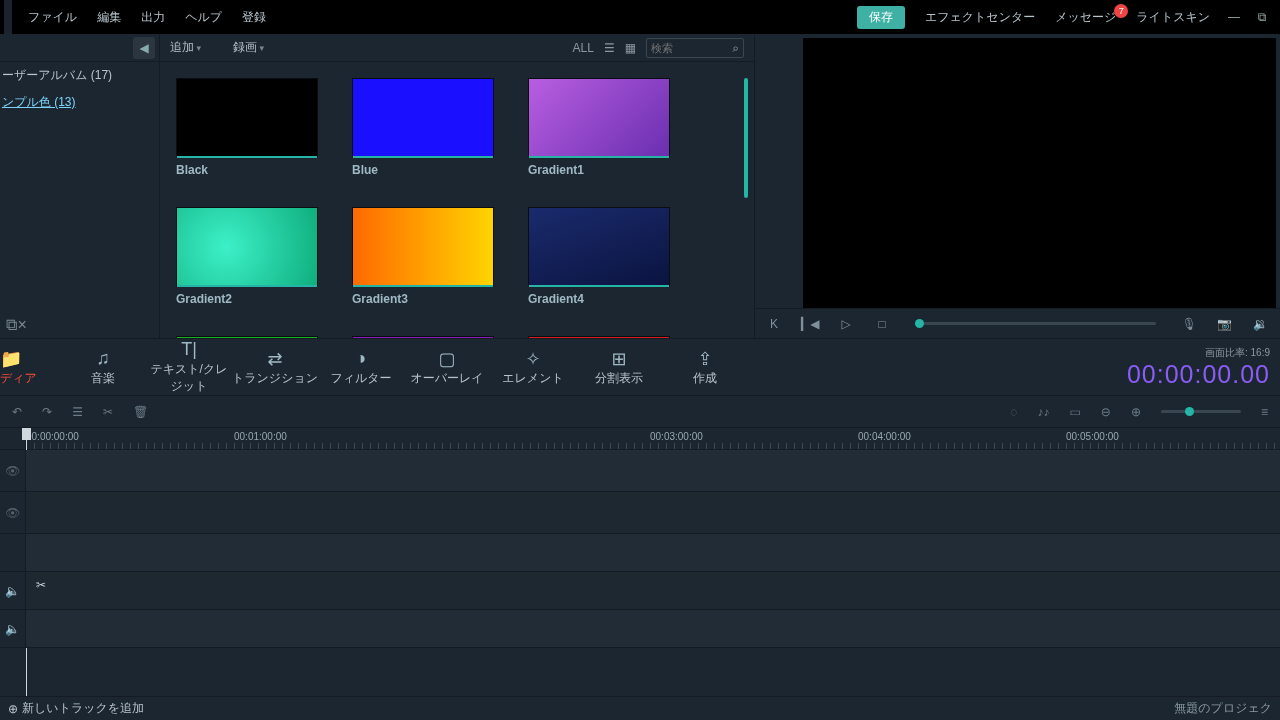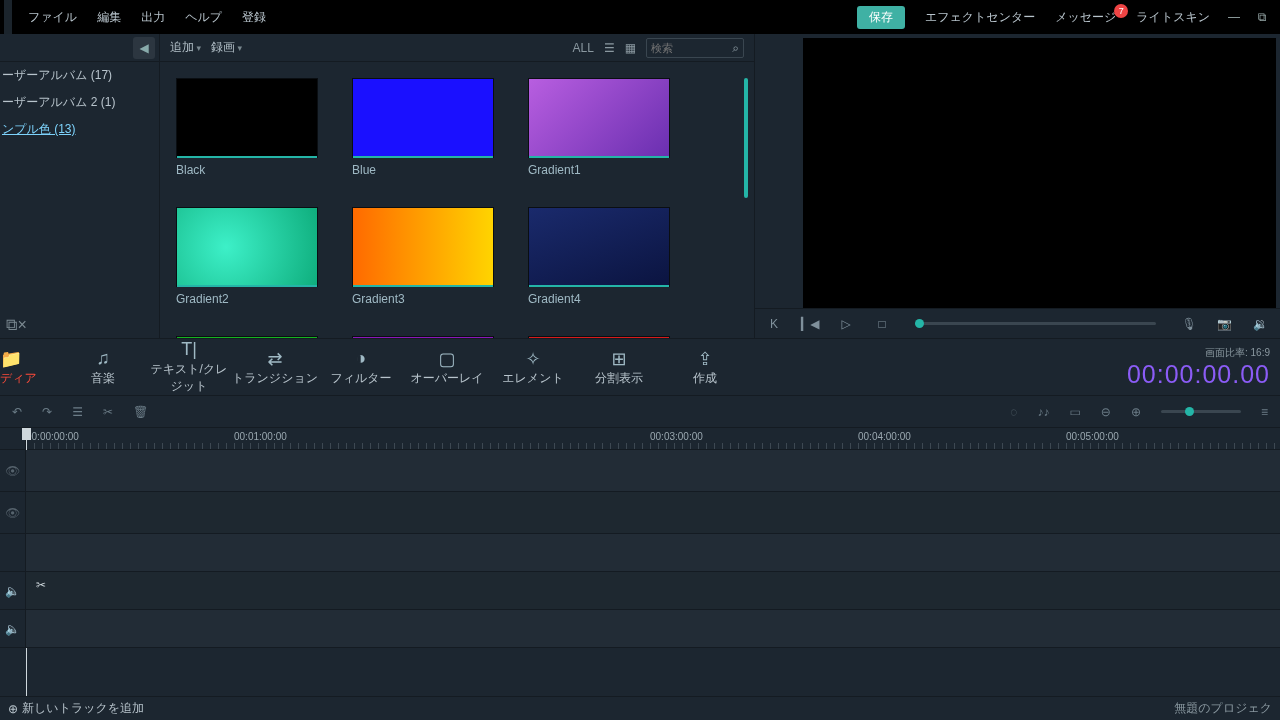--- a/index.html
+++ b/index.html
@@ -16,32 +16,32 @@
   
   .upper{display:flex;height:304px;}
   .sidebar{width:160px;background:#1c2630;border-right:1px solid #141b22;position:relative;}
   .sidehead{height:28px;border-bottom:1px solid #141b22;display:flex;justify-content:flex-end;align-items:center;padding-right:4px;}
   .backbtn{width:22px;height:22px;background:#2c3640;border-radius:3px;text-align:center;line-height:22px;color:#8aa;cursor:pointer;}
   .album{padding:5px 6px 5px 2px;cursor:pointer;white-space:nowrap;}
   .album.sel{color:#7dd3fc;text-decoration:underline;}
   .side-bot{position:absolute;bottom:4px;left:6px;color:#7a8890;font-size:16px;}
   
   .browser{flex:1;background:#1c2630;display:flex;flex-direction:column;}
-  .btoolbar{height:28px;border-bottom:1px solid #141b22;display:flex;align-items:center;padding:0 10px;gap:10px;}
+  .btoolbar{height:28px;border-bottom:1px solid #141b22;display:flex;align-items:center;padding:0 10px;gap:32px;}
   .btoolbar .dd{color:#b3c0c8;cursor:pointer;}
   .btoolbar .dd::after{content:" \25BE";font-size:9px;color:#7a8890;}
   .btoolbar .bspacer{flex:1;}
   .viewctl{display:flex;align-items:center;gap:10px;}
   .viewctl .all{color:#8a98a0;}
   .viewctl .ic{color:#8a98a0;cursor:pointer;}
   .search{display:flex;align-items:center;border:1px solid #3a4650;border-radius:2px;height:20px;width:98px;padding:0 4px;}
   .search input{background:transparent;border:none;outline:none;color:#8a98a0;font-size:11px;width:60px;}
   .search .sic{color:#8a98a0;margin-left:auto;}
   .thumbs{flex:1;overflow:hidden;position:relative;padding:16px 22px 0 16px;}
-  .grid{display:grid;grid-template-columns:repeat(3,142px);gap:30px 34px;align-content:start;}
+  .grid{display:grid;grid-template-columns:repeat(3,142px);gap:30px 34px;align-content:start;font-weight:bold;}
   .card{width:142px;}
   .sw{width:142px;height:80px;border:1px solid #0a0e12;position:relative;cursor:pointer;}
   .sw::after{content:"";position:absolute;left:0;right:0;bottom:-1px;height:2px;background:#24b5a7;}
   .card .lbl{padding-top:5px;color:#9fb9c4;}
   .sb{position:absolute;right:6px;top:16px;width:4px;height:120px;background:#24b5a7;border-radius:3px;}
   
   .preview{width:526px;background:#1c2630;display:flex;flex-direction:column;border-left:1px solid #141b22;}
   .pvideo{flex:1;margin:4px 4px 0 48px;background:#000;}
   .pctrl{height:30px;display:flex;align-items:center;padding:0 10px;gap:18px;border-top:1px solid #141b22;}
   .pctrl .pb{color:#7f909b;cursor:pointer;width:18px;text-align:center;}
@@ -108,21 +108,20 @@
 </div>
 
 <div class="upper">
 
   <div class="sidebar">
     <div class="sidehead">
       <div class="backbtn">◀</div>
     </div>
     <div id="albums">
         <div class="album">ーザーアルバム (17)</div>
-        <div class="album">ーザーアルバム 2 (1)</div>
         <div class="album sel">ンプル色  (13)</div>
       </div>
     <div class="side-bot">⧉×</div>
   </div>
 
   <div class="browser">
     <div class="btoolbar">
       <span class="dd">追加</span>
       <span class="dd">録画</span>
       <span class="bspacer"></span>

